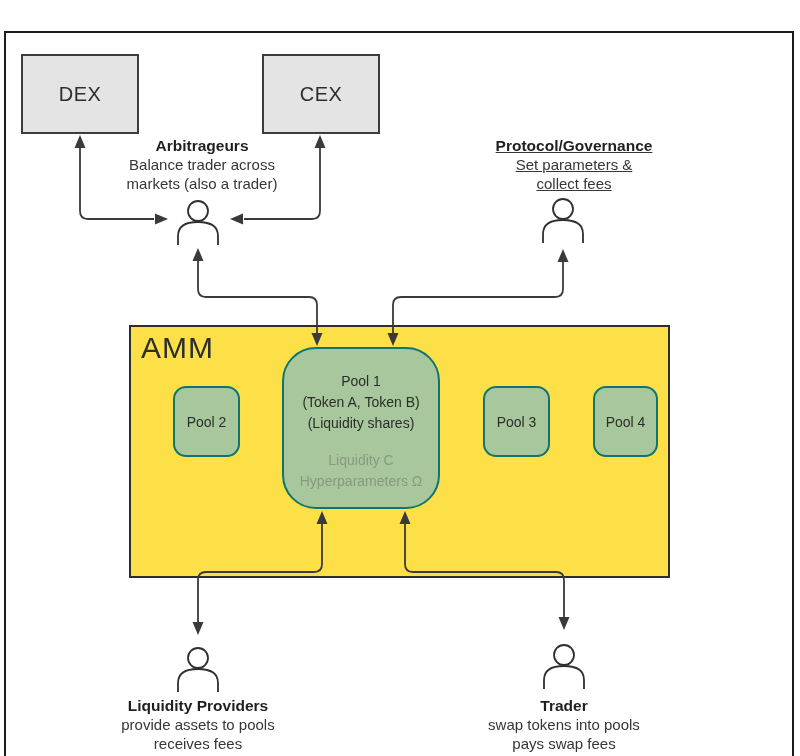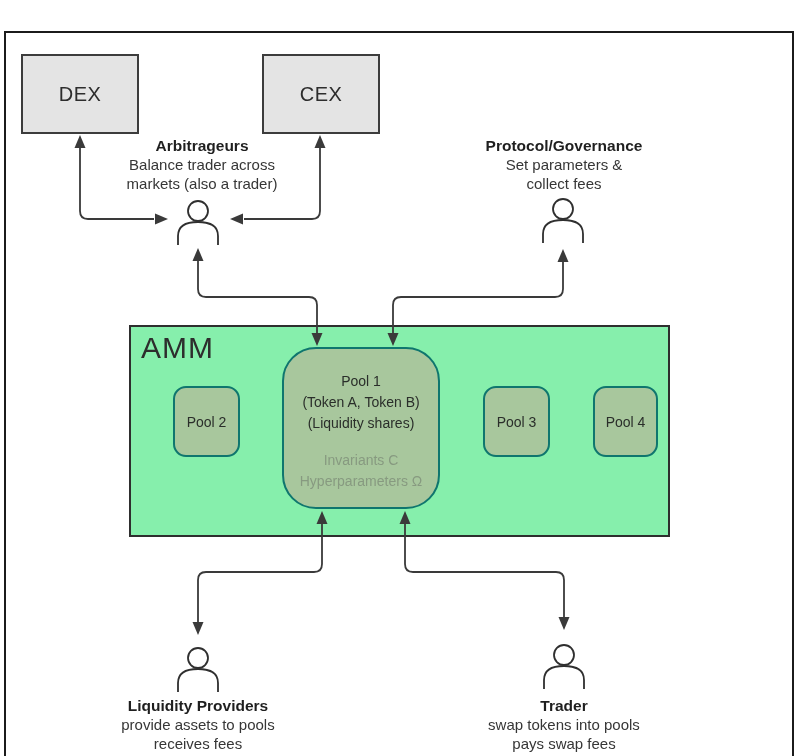--- a/index.html
+++ b/index.html
@@ -17,22 +17,22 @@
     position:absolute; display:flex; align-items:center; justify-content:center;
     color:#2d2d2d;
   }
   .exchange-box {
     width:118px; height:80px; background:#e4e4e4; border:2px solid #3c3c3c;
     font-size:20px; letter-spacing:0.5px;
   }
   .dex { left:21px; top:25px; }
   .cex { left:262px; top:25px; }
   .amm-box {
-    position:absolute; left:129px; top:296px; width:541px; height:212px;
-    background:#86efac; border:2px solid #2e2e2e;
+    position:absolute; left:129px; top:296px; width:541px; height:253px;
+    background:#fde047; border:2px solid #2e2e2e;
   }
   .amm-label {
     position:absolute; left:10px; top:4px; font-size:30px; color:#2d2d2d;
     letter-spacing:1px;
   }
   .pool {
     position:absolute; background:#a8c79d; border:2px solid #0f766e;
     display:flex; align-items:center; justify-content:center;
     font-size:14px; color:#2a2e2a;
   }
@@ -46,21 +46,21 @@
     text-align:center; line-height:21px;
   }
   .pool1 .dark-line { color:#2a2e2a; }
   .pool1 .muted-block { margin-top:16px; color:#879a80; }
   .actor-text {
     position:absolute; width:220px; text-align:center;
     font-size:15px; line-height:19px; color:#363636;
   }
   .actor-text .actor-title { font-weight:bold; font-size:15.5px; color:#1f1f1f; }
   .arb-text { left:92px; top:107px; }
-  .gov-text { left:454px; top:107px; }
+  .gov-text { left:464px; top:107px;text-decoration:underline; }
   .lp-text  { left:88px;  top:667px; }
   .trader-text { left:454px; top:667px; }
   svg.overlay {
     position:absolute; left:0; top:0; width:800px; height:756px;
     pointer-events:none;
   }
   .connector { stroke:#3a3a3a; stroke-width:1.8; fill:none; }
   .arrowhead { fill:#3a3a3a; stroke:none; }
   .person { stroke:#2f2f2f; stroke-width:1.8; fill:none; }
   .watermark {
@@ -84,21 +84,21 @@
 
   <div class="amm-box">
     <div class="amm-label">AMM</div>
   </div>
 
   <div class="pool pool1">
     <div class="dark-line">Pool 1</div>
     <div class="dark-line">(Token A, Token B)</div>
     <div class="dark-line">(Liquidity shares)</div>
     <div class="muted-block">
-      <div>Invariants C</div>
+      <div>Liquidity C</div>
       <div>Hyperparameters Ω</div>
     </div>
   </div>
   <div class="pool pool-small pool2">
     <span>Pool 2</span>
   </div>
   <div class="pool pool-small pool3">
     <span>Pool 3</span>
   </div>
   <div class="pool pool-small pool4">

